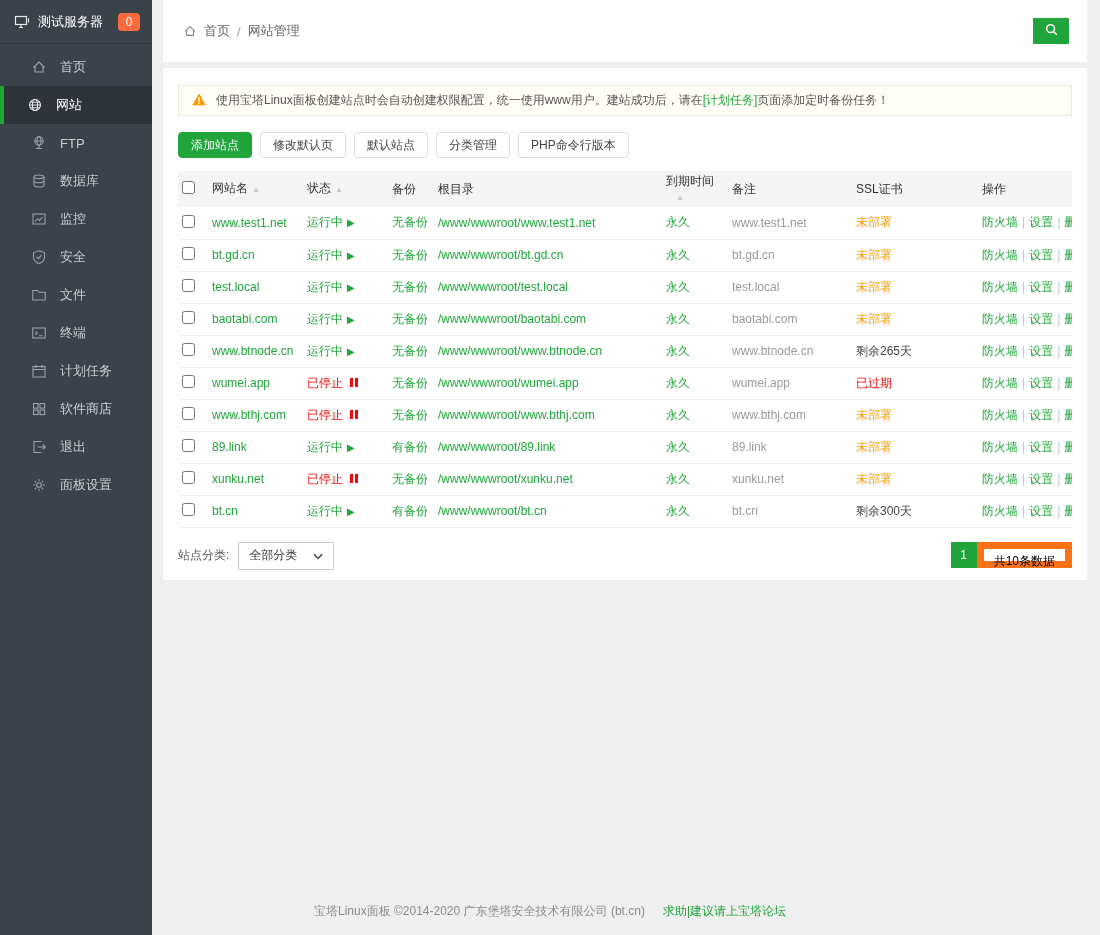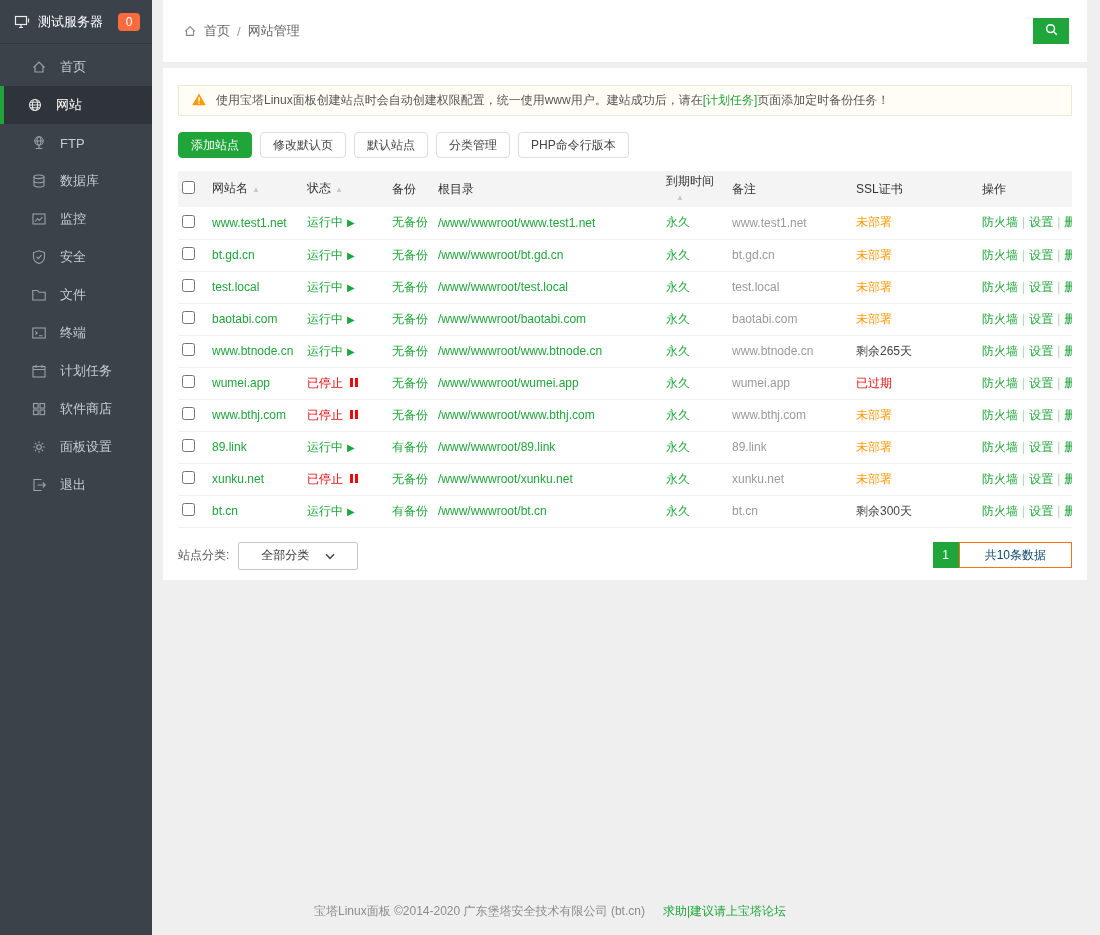--- a/index.html
+++ b/index.html
@@ -62,24 +62,24 @@
   .ssl-warn { color:#ff9b0a; cursor:pointer; }
   .ssl-days { color:#444; cursor:pointer; }
   .ssl-expired { color:#ef0808; cursor:pointer; }
   td.ops { text-align:right; }
   td.ops a { color:#20a53a; cursor:pointer; text-decoration:none; }
   td.ops .sep { color:#a9d9b4; margin:0 4px; }
 
   
   .tfoot { margin-top:14px; display:flex; justify-content:space-between; }
   .filter { display:flex; align-items:center; gap:9px; color:#555; }
-  .selectbox { height:28px; border:1px solid #c9c9c9; border-radius:2px; display:flex; align-items:center; padding:0 22px; gap:16px; color:#333; cursor:pointer; background:#fff; }
+  .selectbox { height:28px; border:1px solid #c9c9c9; border-radius:2px; display:flex; align-items:center; padding:0 10px; gap:16px; color:#333; cursor:pointer; background:#fff; }
   .pager { display:flex; }
   .page-num { width:26px; height:26px; background:#20a53a; color:#fff; display:flex; align-items:center; justify-content:center; cursor:pointer; }
-  .page-total { height:26px; border:1px solid #f97316; line-height:24px; padding:0 25px; color:#0c4a6e; }
+  .page-total { height:26px; border:7px solid #f97316; line-height:24px; padding:0 10px; color:#000000; }
 
   
   .footer { position:absolute; left:0; right:0; top:903px; display:flex; justify-content:center; gap:18px; color:#8c8c8c; z-index:0; }
   .footer .flink { color:#20a53a; cursor:pointer; }
 </style>
 </head>
 <body>
 
 <div class="stage">
 
@@ -183,33 +183,33 @@
               <rect x="9" y="2.5" width="4.6" height="4.6"></rect>
               <rect x="2.5" y="9" width="4.6" height="4.6"></rect>
               <rect x="9" y="9" width="4.6" height="4.6"></rect>
             </svg>
           </span>
         <span>软件商店</span>
       </div>
       <div class="mitem">
         <span class="micon">
             <svg width="16" height="16" viewBox="0 0 16 16" fill="none" stroke="currentColor" stroke-width="1.1">
+              <path d="M10.5 2.5H3v11h7.5M6.5 8h7.5M11.8 5.5 14.3 8l-2.5 2.5"></path>
+            </svg>
+          </span>
+        <span>退出</span>
+      </div>
+      <div class="mitem">
+        <span class="micon">
+            <svg width="16" height="16" viewBox="0 0 16 16" fill="none" stroke="currentColor" stroke-width="1.1">
               <circle cx="8" cy="8" r="2.3"></circle>
               <path d="M8 2.2v2M8 11.8v2M2.2 8h2M11.8 8h2M3.9 3.9l1.4 1.4M10.7 10.7l1.4 1.4M12.1 3.9l-1.4 1.4M5.3 10.7l-1.4 1.4"></path>
             </svg>
           </span>
         <span>面板设置</span>
-      </div>
-      <div class="mitem">
-        <span class="micon">
-            <svg width="16" height="16" viewBox="0 0 16 16" fill="none" stroke="currentColor" stroke-width="1.1">
-              <path d="M10.5 2.5H3v11h7.5M6.5 8h7.5M11.8 5.5 14.3 8l-2.5 2.5"></path>
-            </svg>
-          </span>
-        <span>退出</span>
       </div>
     </div>
   </div>
 
   <div class="topbar">
     <div class="crumbs">
       <span class="chome">
           <svg width="14" height="14" viewBox="0 0 16 16" fill="none" stroke="currentColor" stroke-width="1.3">
             <path d="M2.5 8.5 8 3l5.5 5.5M4 7.5V13h8V7.5"></path>
           </svg>

